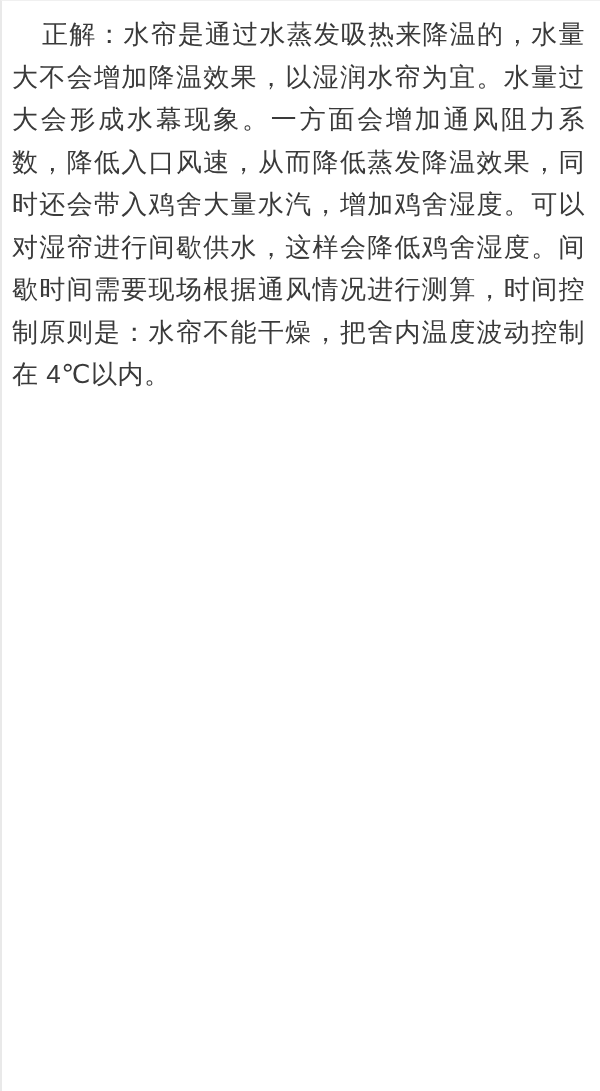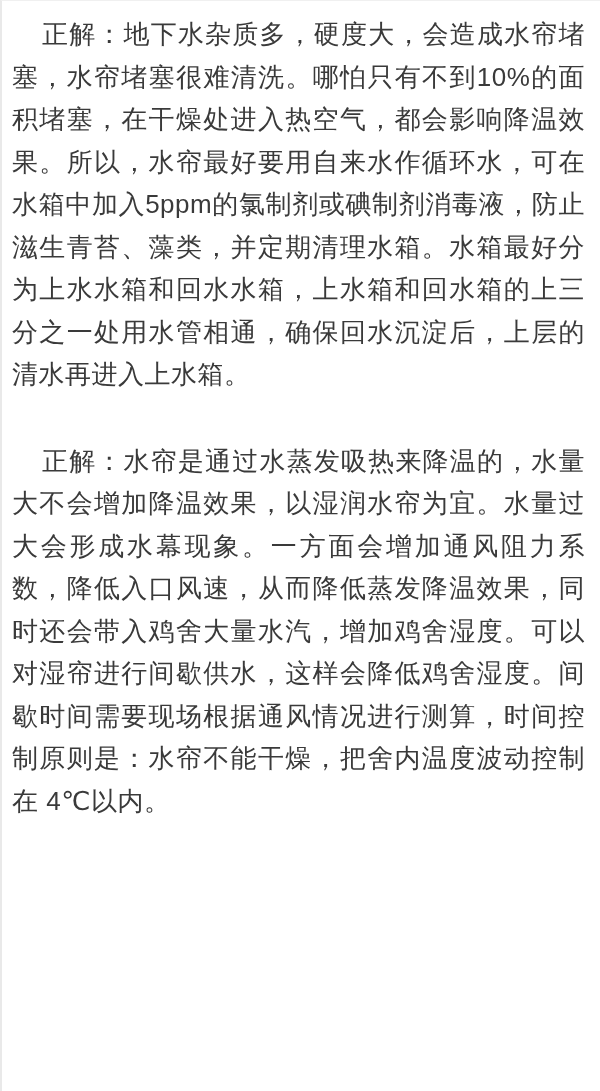--- a/index.html
+++ b/index.html
@@ -45,20 +45,19 @@
   .article-section:last-child .para:last-child {
     margin-bottom: 0;
   }
 </style>
 </head>
 <body>
 
 <main class="page">
 
   <section class="article-section">
-    <p class="para">正解：地下水杂质多，硬度大，会造成水帘堵塞，水帘堵塞很难清洗。哪怕只有不到10%的面积堵塞，在干燥处进入热空气，都会影响降温效果。所以，水帘最好要用自来水作循环水，可在水箱中加入5ppm的氯制剂或碘制剂消毒液，防止滋生青苔、藻类，并定期清理水箱。水箱最好分为上水水箱和回水水箱，上水箱和回水箱的上三分之一处用水管相通，确保回水沉淀后，上层的清水再进入上水箱。</p>
   </section>
 
   <section class="article-section">
     <p class="para">正解：水帘是通过水蒸发吸热来降温的，水量大不会增加降温效果，以湿润水帘为宜。水量过大会形成水幕现象。一方面会增加通风阻力系数，降低入口风速，从而降低蒸发降温效果，同时还会带入鸡舍大量水汽，增加鸡舍湿度。可以对湿帘进行间歇供水，这样会降低鸡舍湿度。间歇时间需要现场根据通风情况进行测算，时间控制原则是：水帘不能干燥，把舍内温度波动控制在 4℃以内。</p>
   </section>
 
 </main>
 
 </body></html>

